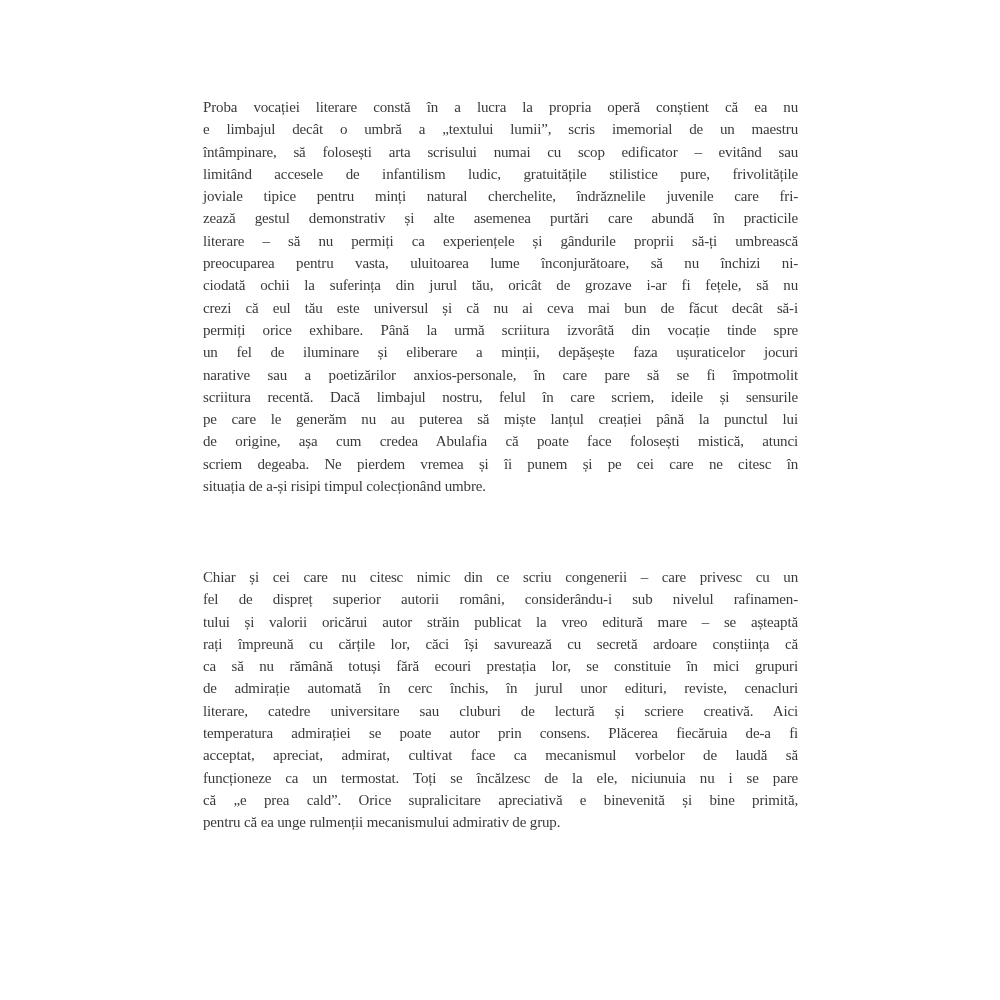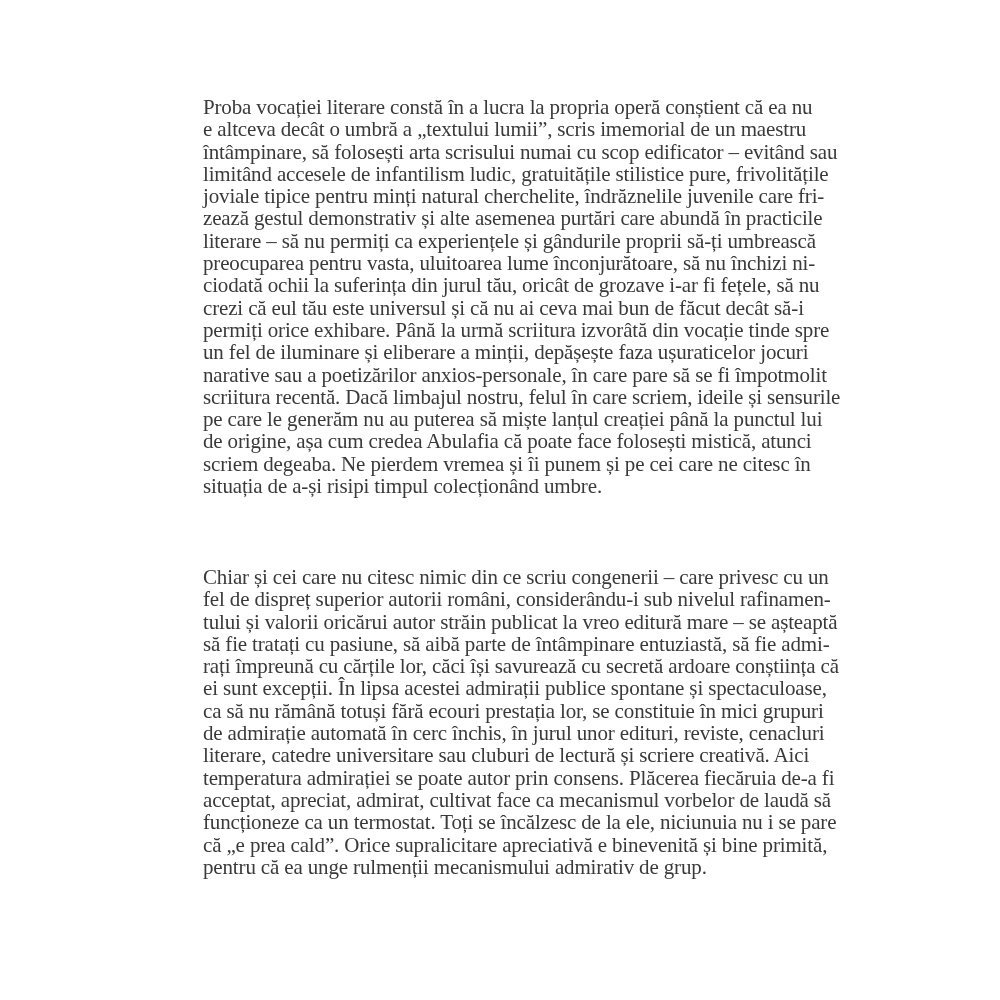--- a/index.html
+++ b/index.html
@@ -19,21 +19,21 @@
       top: 0;
       width: 1000px;
       height: 1000px;
       background: #ffffff;
     }
     .text-block {
       position: absolute;
       left: 203px;
       width: 595px;
       font-family: "Liberation Serif", "DejaVu Serif", serif;
-      font-size: 21px;
+      font-size: 15px;
       color: #3a3a3a;
       letter-spacing: -0.15px;
     }
     .line {
       display: block;
       height: 22.3px;
       line-height: 22.3px;
       white-space: nowrap;
       text-align: justify;
       text-align-last: justify;
@@ -44,21 +44,21 @@
     #para-1 { top: 96px; }
     #para-2 { top: 566px; }
   </style>
 </head>
 <body>
 
 <div class="page">
 
   <div class="text-block" id="para-1">
     <span class="line">Proba vocației literare constă în a lucra la propria operă conștient că ea nu</span>
-    <span class="line">e altceva decât o umbră a „textului lumii”, scris imemorial de un maestru</span>
+    <span class="line">e limbajul decât o umbră a „textului lumii”, scris imemorial de un maestru</span>
     <span class="line">întâmpinare, să folosești arta scrisului numai cu scop edificator – evitând sau</span>
     <span class="line">limitând accesele de infantilism ludic, gratuitățile stilistice pure, frivolitățile</span>
     <span class="line">joviale tipice pentru minți natural cherchelite, îndrăznelile juvenile care fri-</span>
     <span class="line">zează gestul demonstrativ și alte asemenea purtări care abundă în practicile</span>
     <span class="line">literare – să nu permiți ca experiențele și gândurile proprii să-ți umbrească</span>
     <span class="line">preocuparea pentru vasta, uluitoarea lume înconjurătoare, să nu închizi ni-</span>
     <span class="line">ciodată ochii la suferința din jurul tău, oricât de grozave i-ar fi fețele, să nu</span>
     <span class="line">crezi că eul tău este universul și că nu ai ceva mai bun de făcut decât să-i</span>
     <span class="line">permiți orice exhibare. Până la urmă scriitura izvorâtă din vocație tinde spre</span>
     <span class="line">un fel de iluminare și eliberare a minții, depășește faza ușuraticelor jocuri</span>
@@ -67,23 +67,21 @@
     <span class="line">pe care le generăm nu au puterea să miște lanțul creației până la punctul lui</span>
     <span class="line">de origine, așa cum credea Abulafia că poate face folosești mistică, atunci</span>
     <span class="line">scriem degeaba. Ne pierdem vremea și îi punem și pe cei care ne citesc în</span>
     <span class="line last">situația de a-și risipi timpul colecționând umbre.</span>
   </div>
 
   <div class="text-block" id="para-2">
     <span class="line">Chiar și cei care nu citesc nimic din ce scriu congenerii – care privesc cu un</span>
     <span class="line">fel de dispreț superior autorii români, considerându-i sub nivelul rafinamen-</span>
     <span class="line">tului și valorii oricărui autor străin publicat la vreo editură mare – se așteaptă</span>
-    <span class="line">să fie tratați cu pasiune, să aibă parte de întâmpinare entuziastă, să fie admi-</span>
     <span class="line">rați împreună cu cărțile lor, căci își savurează cu secretă ardoare conștiința că</span>
-    <span class="line">ei sunt excepții. În lipsa acestei admirații publice spontane și spectaculoase,</span>
     <span class="line">ca să nu rămână totuși fără ecouri prestația lor, se constituie în mici grupuri</span>
     <span class="line">de admirație automată în cerc închis, în jurul unor edituri, reviste, cenacluri</span>
     <span class="line">literare, catedre universitare sau cluburi de lectură și scriere creativă. Aici</span>
     <span class="line">temperatura admirației se poate autor prin consens. Plăcerea fiecăruia de-a fi</span>
     <span class="line">acceptat, apreciat, admirat, cultivat face ca mecanismul vorbelor de laudă să</span>
     <span class="line">funcționeze ca un termostat. Toți se încălzesc de la ele, niciunuia nu i se pare</span>
     <span class="line">că „e prea cald”. Orice supralicitare apreciativă e binevenită și bine primită,</span>
     <span class="line last">pentru că ea unge rulmenții mecanismului admirativ de grup.</span>
   </div>
 

